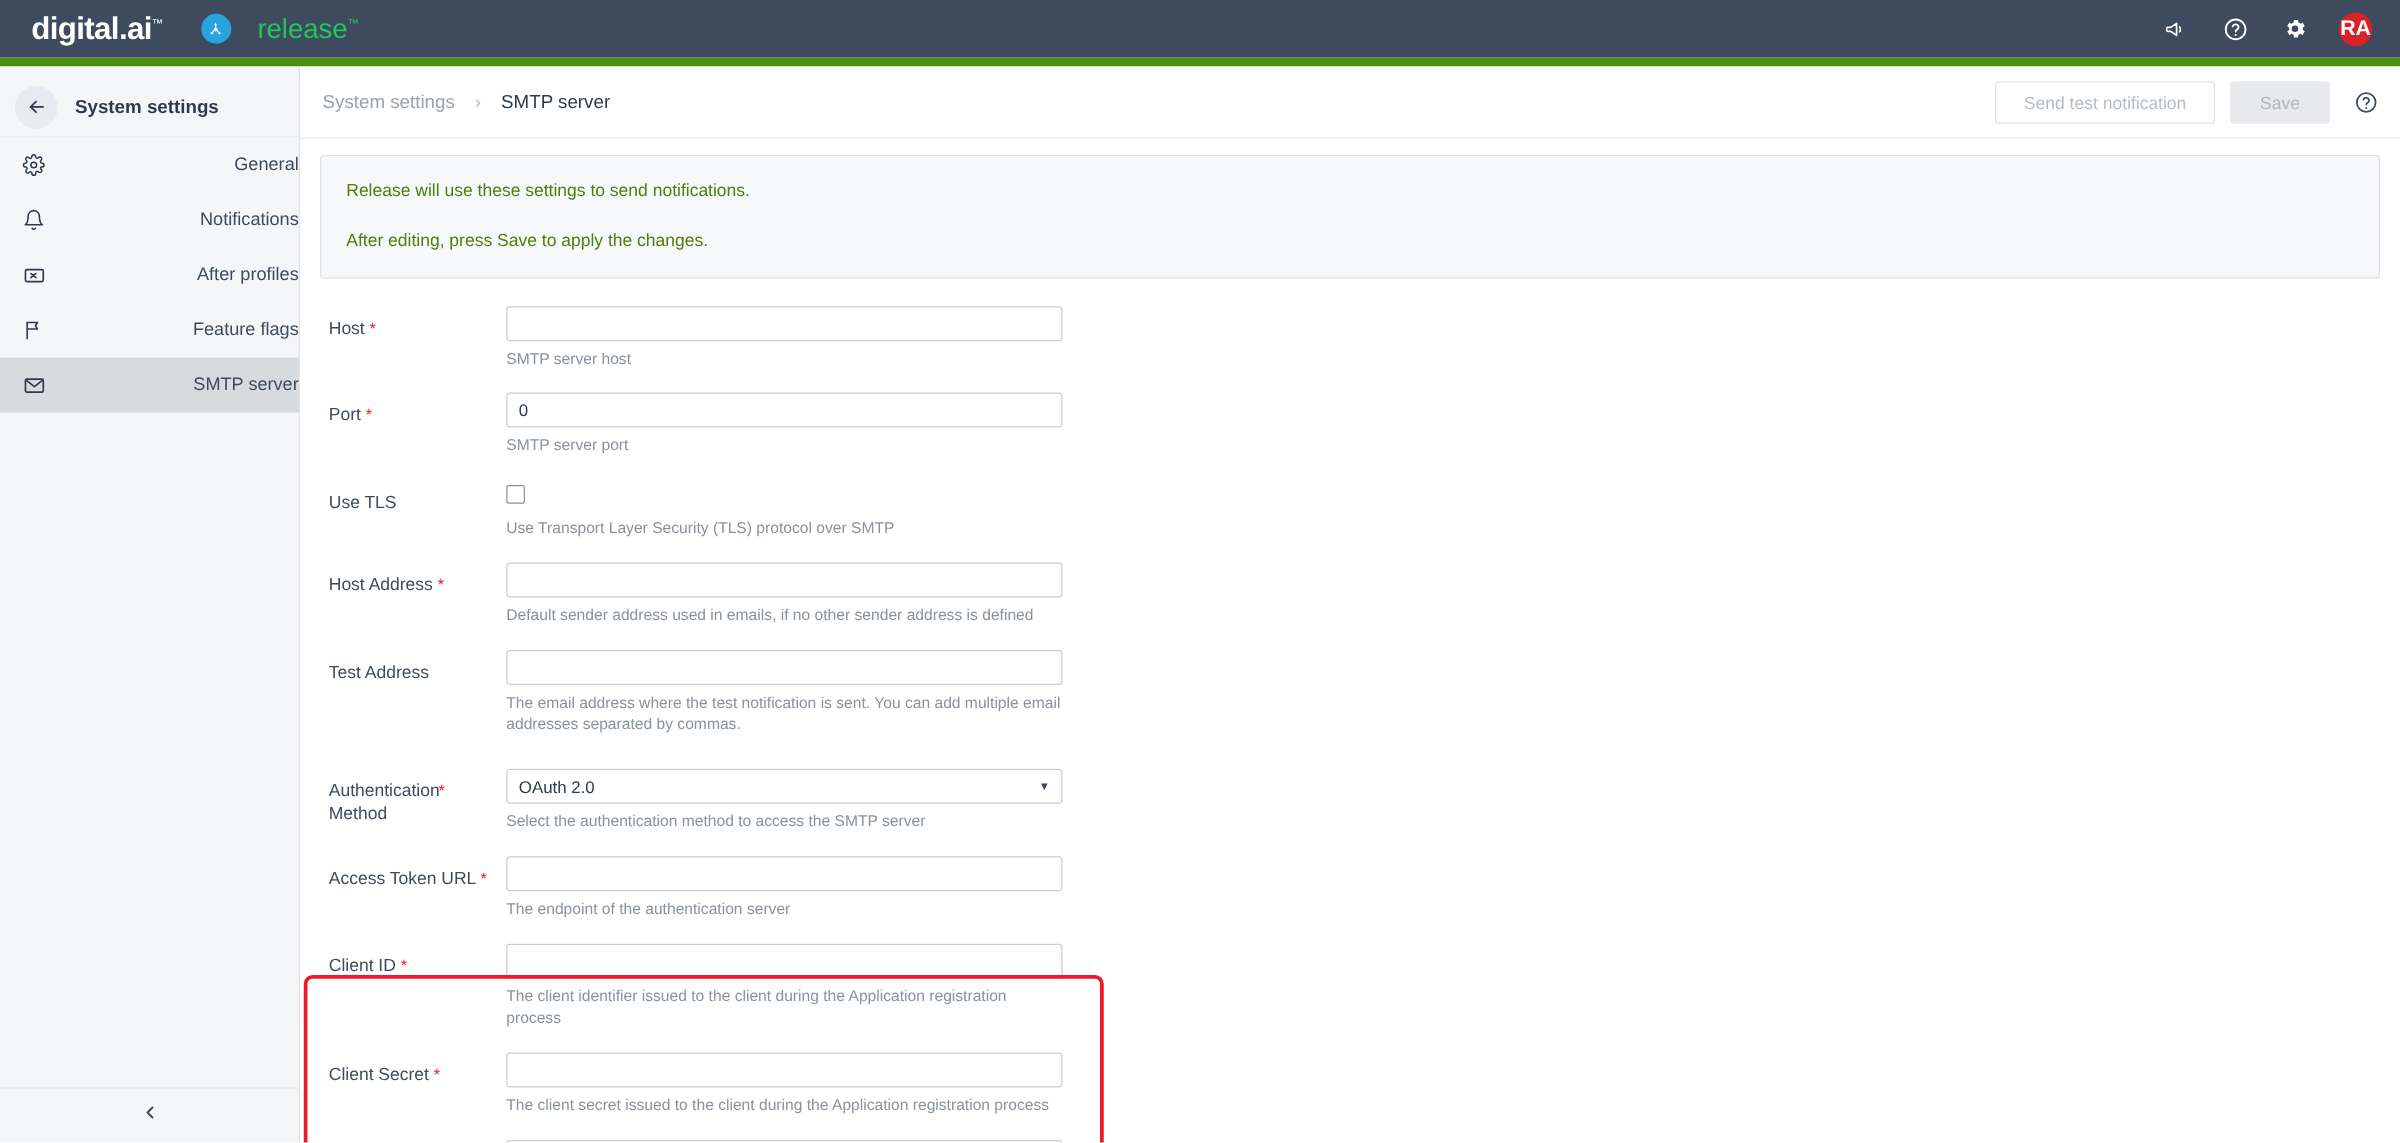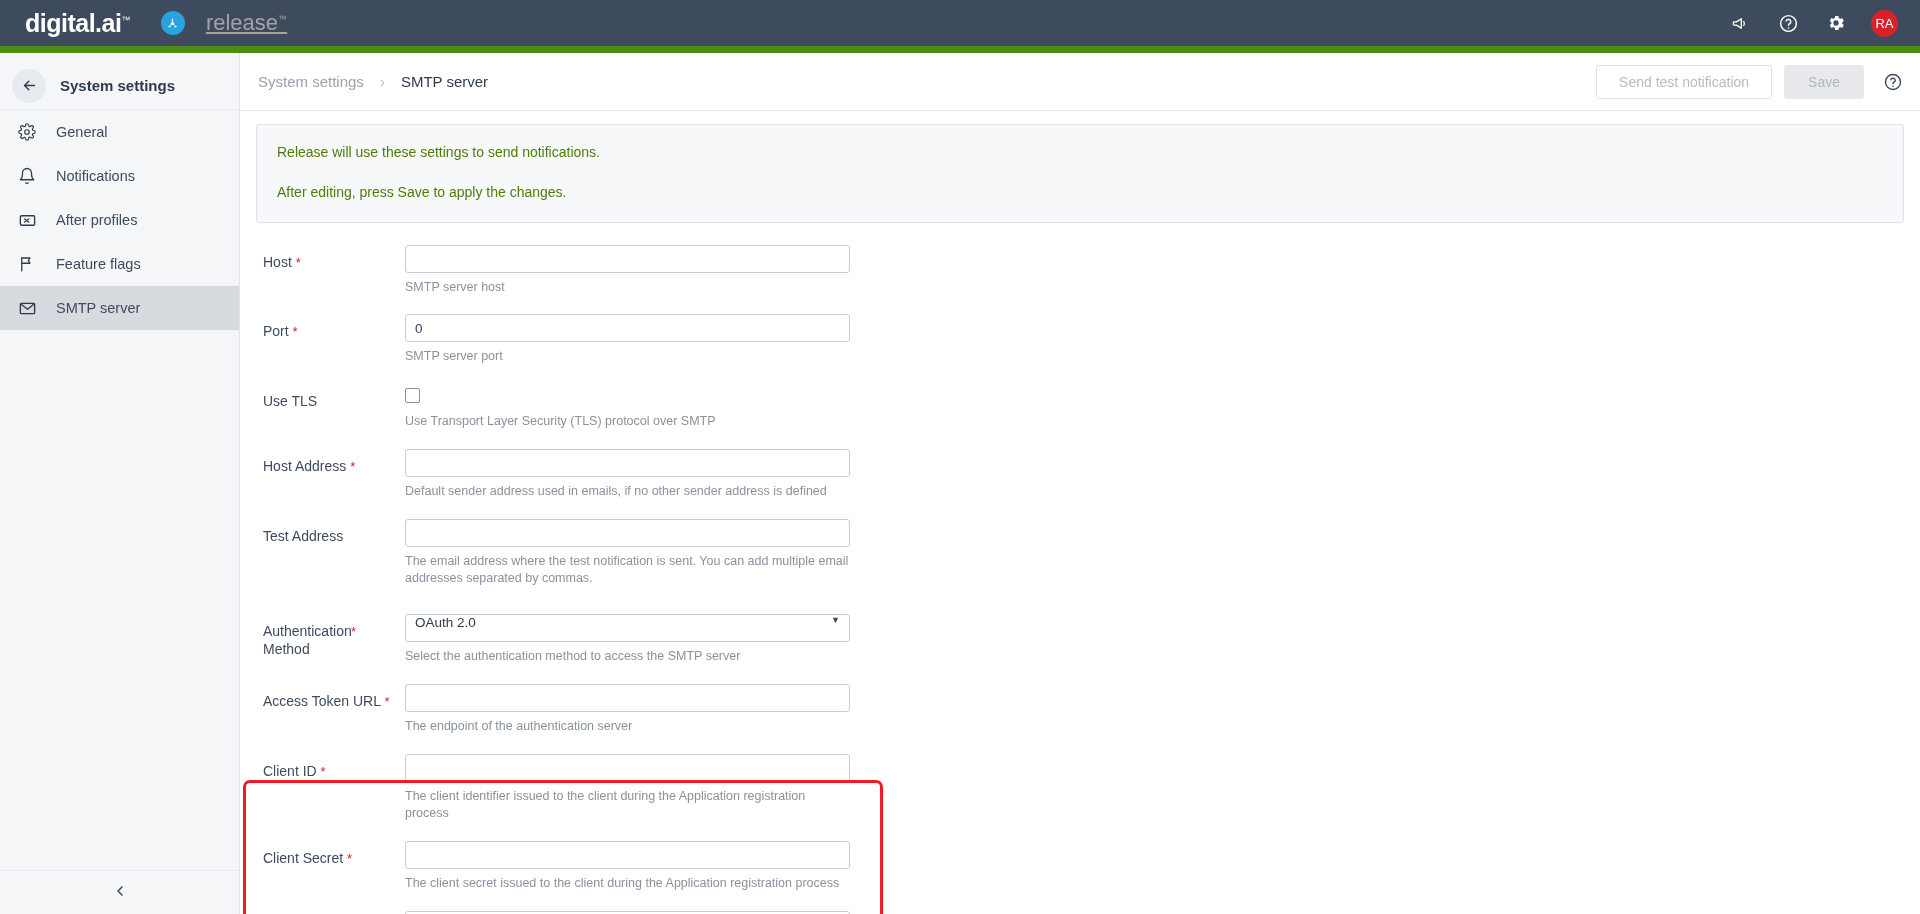--- a/index.html
+++ b/index.html
@@ -23,36 +23,36 @@
     color: #ffffff; font-size: 25px; font-weight: 700;
     letter-spacing: -0.5px; position: relative;
   }
   .brand-digital .tm { font-size: 9px; vertical-align: super; font-weight: 400; }
   .brand-logo-circle {
     width: 24px; height: 24px; border-radius: 50%;
     background: #29a3dd; margin-left: 18px; margin-right: 8px;
     display: flex; align-items: center; justify-content: center;
     flex-shrink: 0;
   }
-  .brand-release { color: #a3a3a3; font-size: 22px; font-weight: 400; text-decoration: underline; }
+  .brand-release { color: #22c55e; font-size: 22px; font-weight: 400; }
   .brand-release .tm { font-size: 9px; vertical-align: super; }
 
   .topbar-right {
     margin-left: auto; display: flex; align-items: center;
     gap: 22px; padding-right: 22px;
   }
   .ticon {
     width: 26px; height: 26px; display: flex;
     align-items: center; justify-content: center;
     color: #ffffff; cursor: pointer;
   }
   .avatar {
     width: 27px; height: 27px; border-radius: 50%;
     background: #d7222a; color: #fff;
-    font-size: 13px; font-weight: 400;
+    font-size: 17px; font-weight: 700;
     display: flex; align-items: center; justify-content: center;
     cursor: pointer;
   }
 
   .greenbar {
     position: absolute; top: 46px; left: 0;
     width: 1920px; height: 7px; background: #4a8d0f; z-index: 29;
   }
 
   
@@ -72,22 +72,23 @@
     width: 34px; height: 34px; border-radius: 50%;
     background: #e7eaee; display: flex;
     align-items: center; justify-content: center;
     color: #3e4b5e; cursor: pointer; flex-shrink: 0;
   }
   .sb-title {
     font-size: 15px; font-weight: 700; color: #2f3b4d;
   }
   .sb-item {
     height: 44px; display: flex; align-items: center;
-    padding-left: 16px; gap: 18px; cursor: pointer;
+    padding-left: 16px; gap: 6px; cursor: pointer;
     color: #3e4b5e;
+    justify-content: space-between;
   }
   .sb-item.selected { background: #d7dade; }
   .sb-ico {
     width: 22px; height: 22px; display: flex;
     align-items: center; justify-content: center;
     color: #2f3b4d; flex-shrink: 0;
   }
   .sb-label { font-size: 14.5px; color: #3e4b5e; }
 
   .sb-collapse {
@@ -178,21 +179,21 @@
     width: 15px; height: 15px; margin-top: 4px;
     border: 1.5px solid #8a929e; border-radius: 2px;
     background: #fff; cursor: pointer; appearance: none;
   }
 
   .fselect {
     width: 445px; height: 28px;
     border: 1px solid #c8ced6; border-radius: 3px;
     background: #fff; font-size: 13.5px; color: #2f3b4d;
     padding: 0 9px; font-family: inherit;
-    display: flex; cursor: pointer;
+    display: flex; align-items: center; cursor: pointer;
   }
   .fselect .caret { margin-left: auto; color: #3e4b5e; font-size: 9px; }
 
   
   .annobox {
     position: absolute;
     left: 3px; top: 535px;
     width: 640px; height: 272px;
     border: 3px solid #ee1b24; border-radius: 7px;
     pointer-events: none; z-index: 10;

